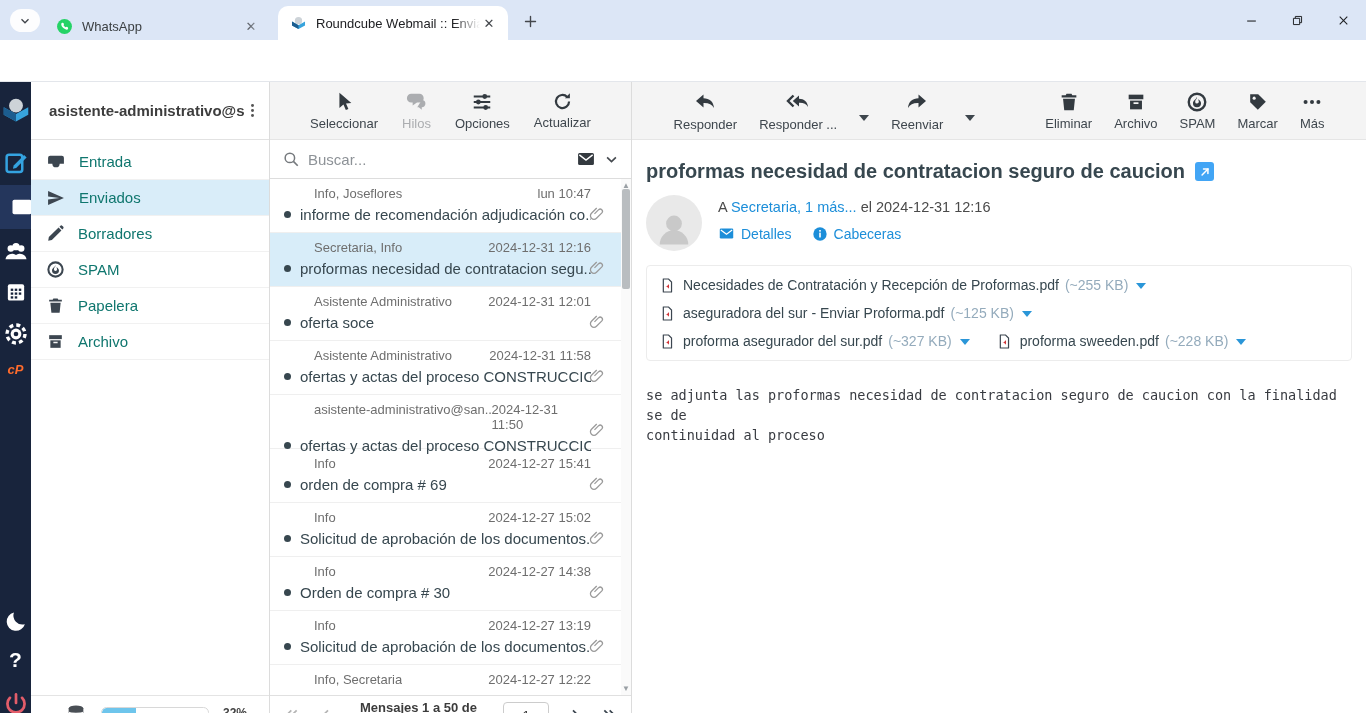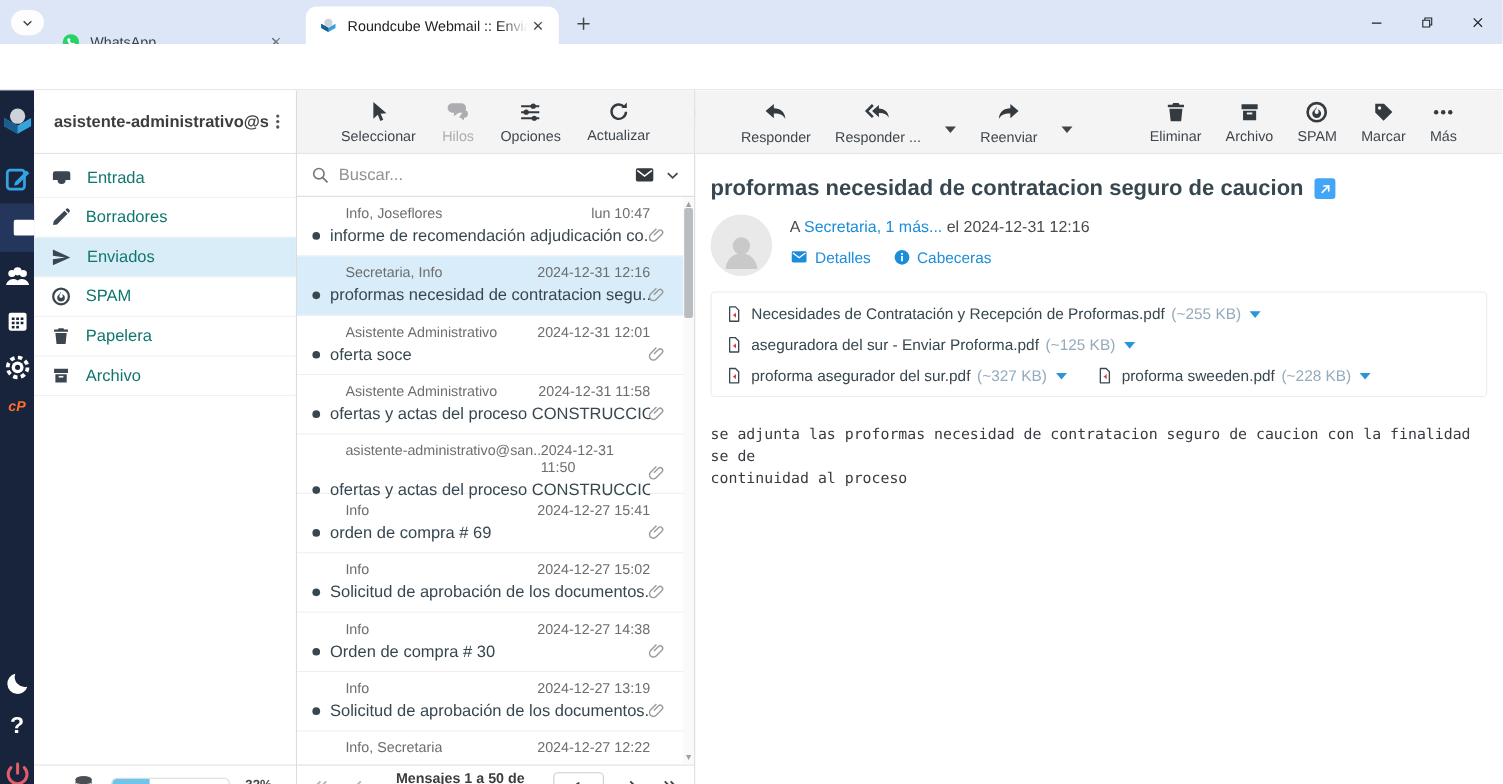--- a/index.html
+++ b/index.html
@@ -3,21 +3,21 @@
 <meta charset="utf-8">
 <style>
   * { margin:0; padding:0; box-sizing:border-box; }
   html,body { width:1366px; height:713px; overflow:hidden; font-family:"Liberation Sans",sans-serif; background:#fff; }
   svg { display:block; }
   .ico { flex:none; }
 
   
   .tabstrip { position:absolute; top:0; left:0; width:1366px; height:40px; background:#dce6f6; }
   .tabsearch { position:absolute; left:10px; top:9px; width:30px; height:23px; background:#fdfdfe; border-radius:12px; display:flex; align-items:center; justify-content:center; color:#40444a; }
-  .tab { position:absolute; top:12px; height:52px; display:flex; align-items:center; padding:0 10px 0 12px; color:#3c4043; font-size:13px; }
+  .tab { position:absolute; top:0; height:52px; display:flex; align-items:center; padding:0 10px 0 12px; color:#3c4043; font-size:13px; }
   .tab.inactive { left:44px; width:226px; }
   .tab.active { top:6px; left:278px; width:230px; height:34px; background:#fff; border-radius:10px 10px 0 0; color:#202124; }
   .tabtitle { margin-left:9px; flex:1; white-space:nowrap; overflow:hidden; position:relative; }
   .tab .fade { position:absolute; right:0; top:0; bottom:0; width:26px; }
   .tab.inactive .fade { background:linear-gradient(90deg,rgba(220,230,246,0),#dce6f6); }
   .tab.active .fade { background:linear-gradient(90deg,rgba(255,255,255,0),#fff); }
   .tabclose { width:18px; height:18px; border-radius:9px; display:flex; align-items:center; justify-content:center; color:#45484d; }
   .newtab { position:absolute; left:518px; top:9px; width:24px; height:24px; border-radius:12px; display:flex; align-items:center; justify-content:center; color:#44474c; }
   .winctl { position:absolute; top:0; height:40px; width:46px; display:flex; align-items:center; justify-content:center; color:#1f2124; }
   .wc-min { left:1228px; } .wc-max { left:1274px; } .wc-close { left:1320px; }
@@ -406,31 +406,31 @@
       <svg width="17" height="17" viewBox="0 0 24 24" style="color:#555">
           <use href="#i-kebab"></use>
         </svg>
     </div>
     <div class="fitem" style="margin-top:4px">
       <svg width="20" height="20" viewBox="0 0 24 24">
           <use href="#i-inbox"></use>
         </svg>
       <span>Entrada</span>
     </div>
+    <div class="fitem sel">
+      <svg width="20" height="20" viewBox="0 0 24 24">
+          <use href="#i-plane"></use>
+        </svg>
+      <span>Enviados</span>
+    </div>
     <div class="fitem">
       <svg width="19" height="19" viewBox="0 0 24 24">
           <use href="#i-pencil"></use>
         </svg>
       <span>Borradores</span>
-    </div>
-    <div class="fitem sel">
-      <svg width="20" height="20" viewBox="0 0 24 24">
-          <use href="#i-plane"></use>
-        </svg>
-      <span>Enviados</span>
     </div>
     <div class="fitem">
       <svg width="19" height="19" viewBox="0 0 24 24">
           <use href="#i-flame"></use>
         </svg>
       <span>SPAM</span>
     </div>
     <div class="fitem">
       <svg width="19" height="19" viewBox="0 0 24 24">
           <use href="#i-trash"></use>

